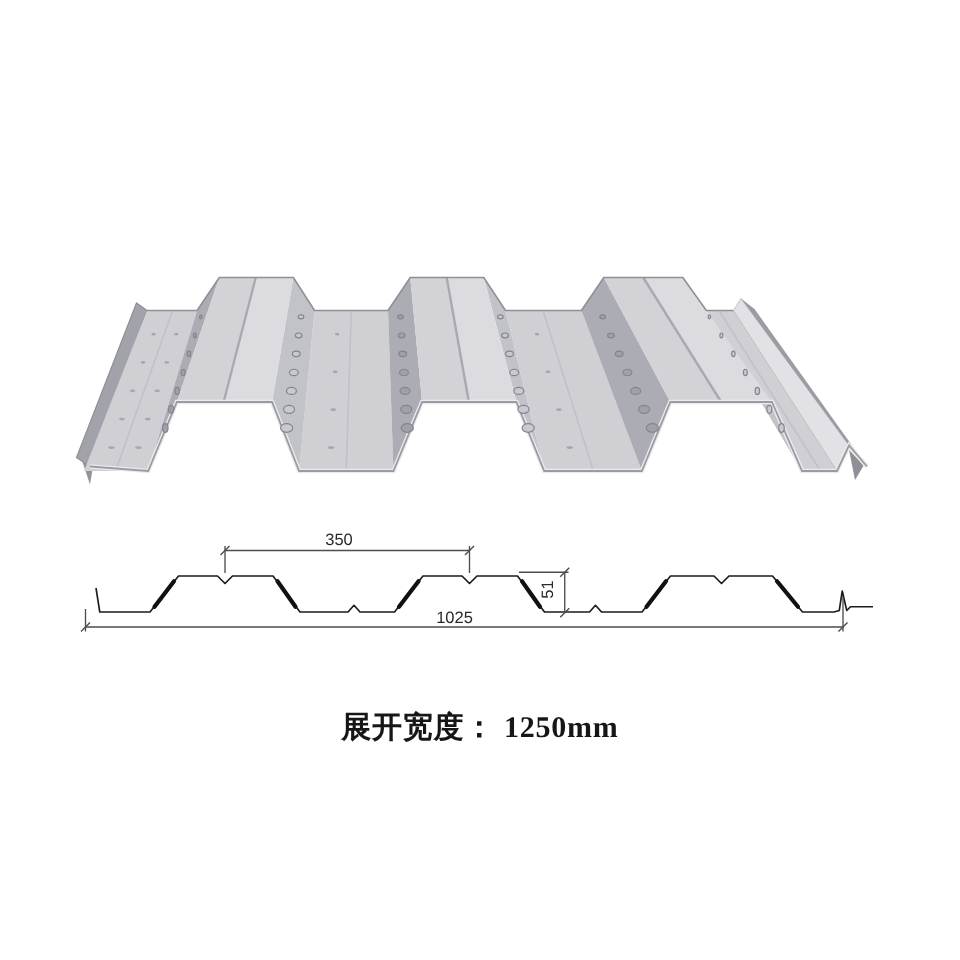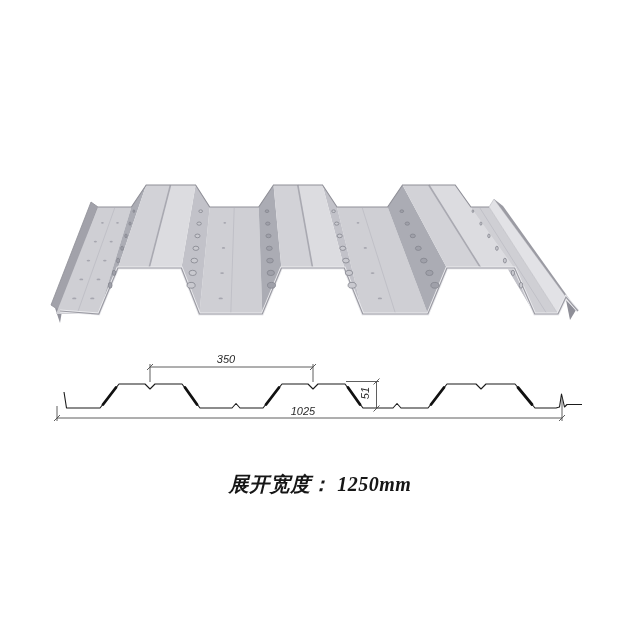--- a/index.html
+++ b/index.html
@@ -1,17 +1,17 @@
 <!DOCTYPE html>
 <html><head>
 <meta charset="utf-8">
 <style>
   html,body{margin:0;padding:0;background:#ffffff;}
   .stage{position:relative;width:640px;height:640px;background:#ffffff;overflow:hidden;
-         font-family:"Liberation Sans",sans-serif;font-style:italic;}
+         font-family:"Liberation Sans",sans-serif;}
   svg{position:absolute;left:0;top:0;}
   .caption{position:absolute;left:0;top:471px;width:640px;text-align:center;
            font-family:"Liberation Serif","DejaVu Serif",serif;
            font-weight:700;font-size:20px;color:#161616;letter-spacing:0.5px;}
   .caption .val{font-weight:700;margin-left:6px;letter-spacing:0.5px;}
   .dim-text{font-family:"Liberation Sans","DejaVu Sans",sans-serif;font-size:11px;fill:#2a2a2a;}
 </style>
 </head>
 <body>
 

